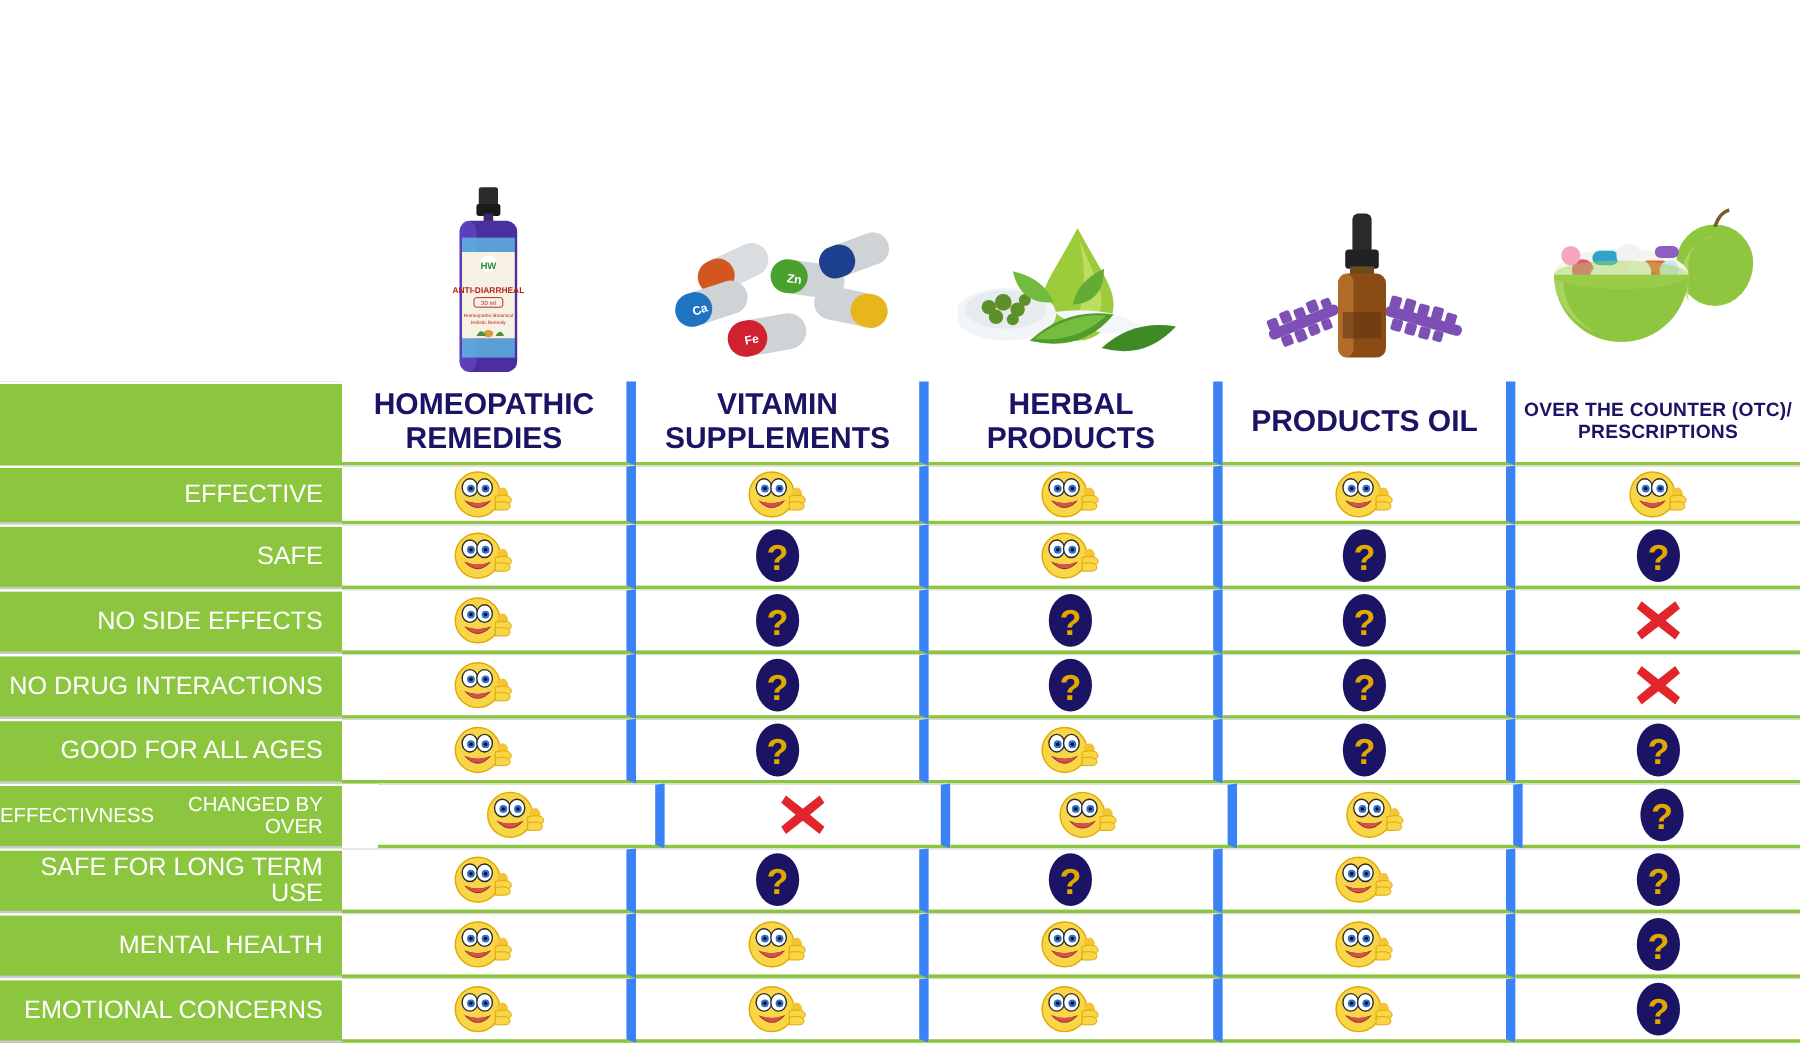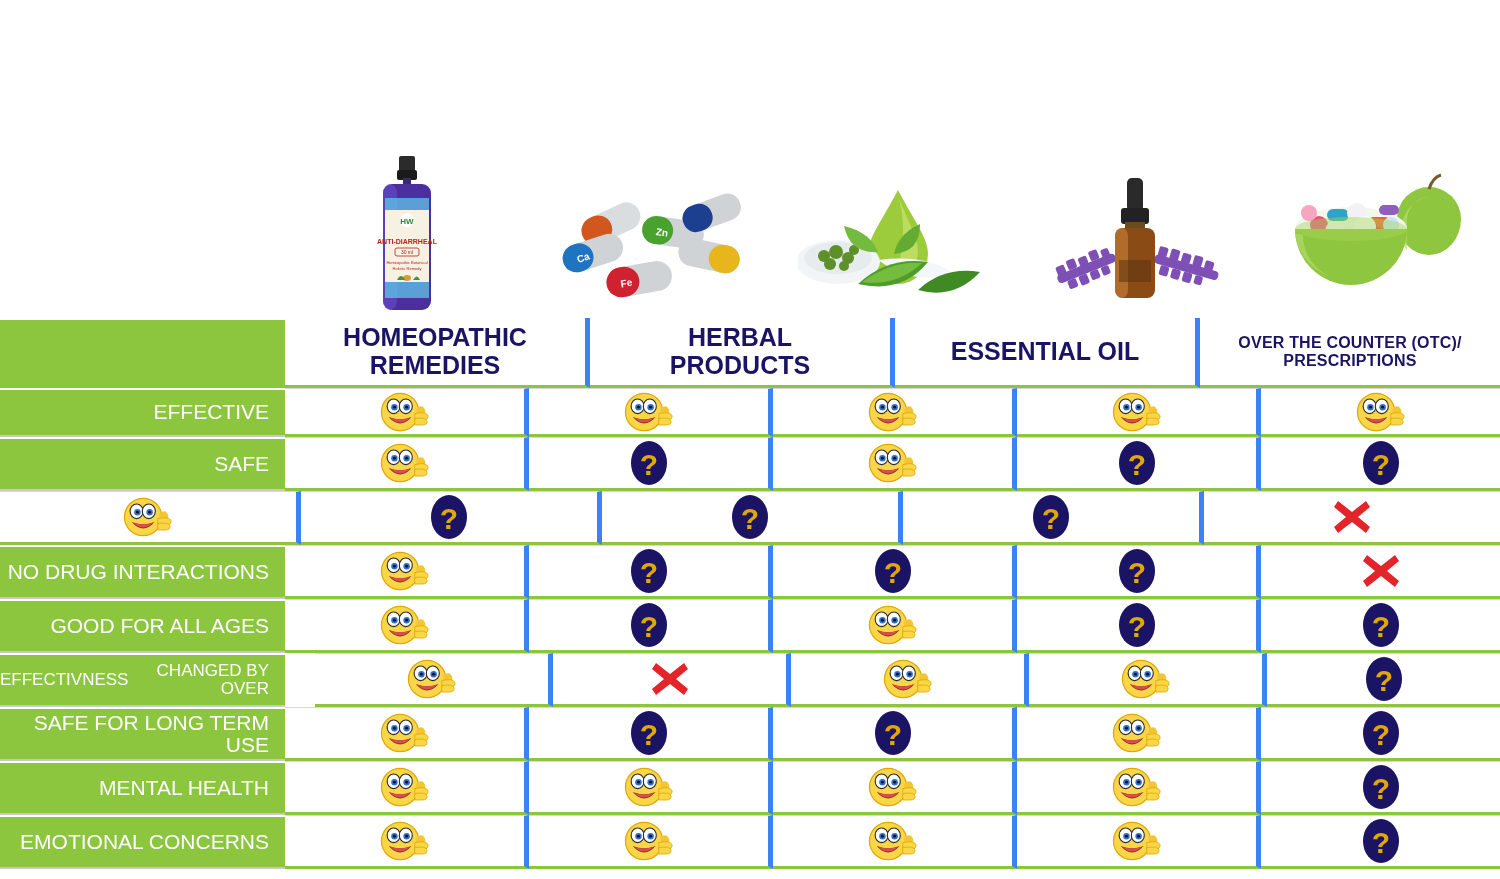--- a/index.html
+++ b/index.html
@@ -36,21 +36,21 @@
     font-size:21px; line-height:1.06; font-weight:400;
     border-top:2px solid #ffffff; border-bottom:2px solid #c9c9c9;
   }
   .lbl.two { font-size:17px; }
   .lbl.head { background:#8CC63F; border-top:2px solid #ffffff; border-bottom:3px solid #8CC63F; }
 
   .cells { flex:1; display:flex; }
   .cell {
     flex:1; display:flex; align-items:center; justify-content:center;
     background:#ffffff;
-    border-right:5px solid #3b82f6;
+    border-right:8px solid #3b82f6;
     border-bottom:3px solid #8CC63F;
     border-top:1px solid #d8d8d8;
     position:relative;
   }
   .cell:last-child { border-right:none; }
 
   .hdrow .cell {
     border-bottom:3px solid #8CC63F;
     border-top:none;
     color:#1B1464; font-weight:bold; text-align:center;
@@ -230,27 +230,33 @@
       <div class="lbl head"></div>
       <div class="cells">
         <div class="cell">
           <div>
             <div>HOMEOPATHIC</div>
             <div>REMEDIES</div>
           </div>
         </div>
         <div class="cell">
           <div>
+            <div>VITAMIN</div>
+            <div>SUPPLEMENTS</div>
+          </div>
+        </div>
+        <div class="cell">
+          <div>
             <div>HERBAL</div>
             <div>PRODUCTS</div>
           </div>
         </div>
         <div class="cell">
           <div>
-            <div>ESSENTIAL OIL</div>
+            <div>PRODUCTS OIL</div>
           </div>
         </div>
         <div class="cell small">
           <div>
             <div>OVER THE COUNTER (OTC)/</div>
             <div>PRESCRIPTIONS</div>
           </div>
         </div>
       </div>
     </div>
@@ -401,20 +407,23 @@
             </div>
             <div class="cell">
               <svg class="icon icon-question" viewBox="0 0 40 48">
       <ellipse cx="20" cy="24" rx="18" ry="22" fill="#1B1464"></ellipse>
       <text x="20" y="36" text-anchor="middle" font-size="30" font-weight="bold" fill="#E0A800" font-family="Liberation Sans, sans-serif">?</text>
     </svg>
             </div>
           </div>
         </div>
         <div class="trow" style="height: 54px;">
+          <div class="lbl">
+            <div>NO SIDE EFFECTS</div>
+          </div>
           <div class="cells">
             <div class="cell">
               <svg class="icon icon-smiley" viewBox="0 0 64 56">
       <circle cx="26" cy="28" r="23" fill="#F9D648"></circle>
       <circle cx="26" cy="28" r="23" fill="none" stroke="#E0A800" stroke-width="1.5"></circle>
       <ellipse cx="18" cy="21" rx="8" ry="9" fill="#fff" stroke="#2b2b2b" stroke-width="1.4"></ellipse>
       <ellipse cx="33" cy="21" rx="8" ry="9" fill="#fff" stroke="#2b2b2b" stroke-width="1.4"></ellipse>
       <circle cx="19" cy="22" r="4" fill="#2f6fd0"></circle>
       <circle cx="34" cy="22" r="4" fill="#2f6fd0"></circle>
       <circle cx="19" cy="22" r="1.8" fill="#111"></circle>

